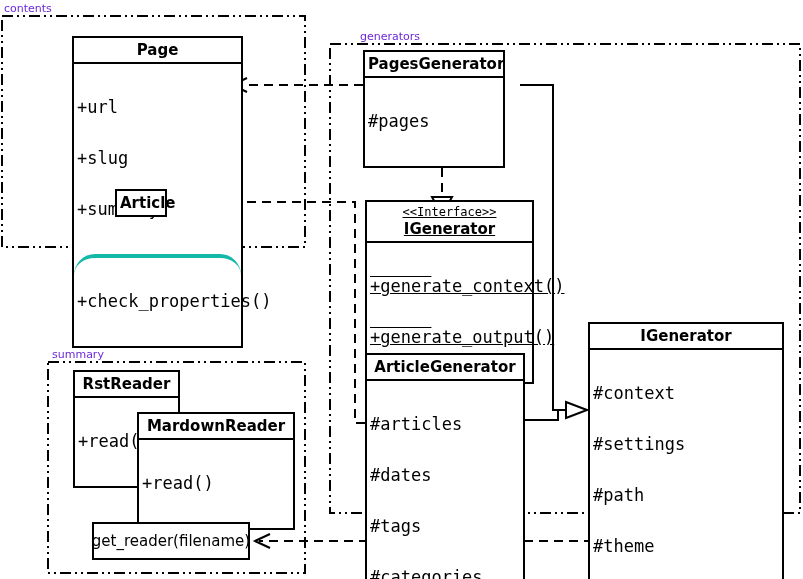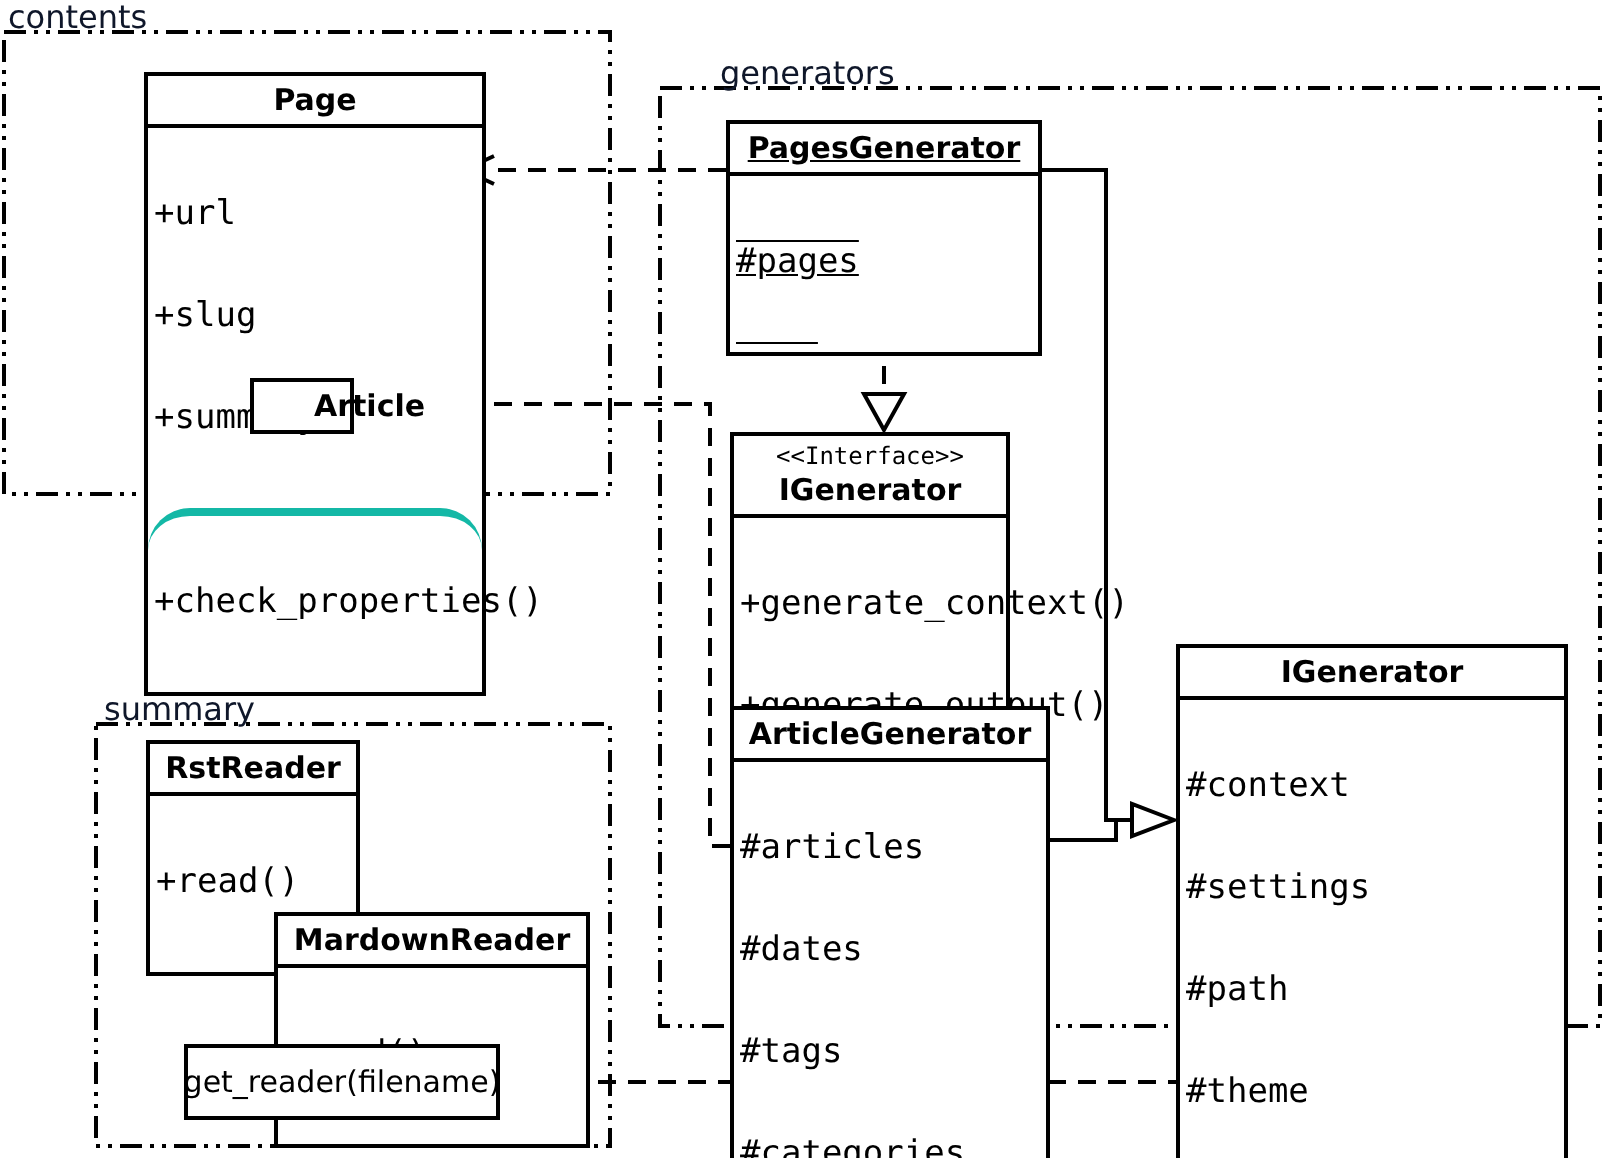--- a/index.html
+++ b/index.html
@@ -1,19 +1,19 @@
 <!DOCTYPE html>
 <html><head>
 <meta charset="utf-8">
 <style>
   html,body{margin:0;padding:0;background:#fff;}
   .canvas{position:relative;width:803px;height:579px;background:#fff;overflow:hidden;
           font-family:"DejaVu Sans",sans-serif;color:#000;}
   .wires{position:absolute;left:0;top:0;z-index:0;}
-  .pkg-label{position:absolute;z-index:2;font-size:16px;line-height:17px;color:#0f172a;}
+  .pkg-label{position:absolute;z-index:2;font-size:11px;line-height:17px;color:#6d28d9;}
   .uml-class{position:absolute;z-index:1;background:#fff;border:2px solid #000;box-sizing:border-box;}
   .uml-title{font-family:"DejaVu Sans",sans-serif;font-weight:bold;font-size:15px;line-height:19px;
              text-align:center;padding:3px 3px 2px;border-bottom:2px solid #000;white-space:nowrap;}
   .uml-title.solo{border-bottom:none;}
   .stereo{font-family:"DejaVu Sans Mono",monospace;font-weight:normal;font-size:12px;line-height:15px;}
   .uml-sec{font-family:"DejaVu Sans Mono",monospace;font-size:17px;line-height:17px;
            padding:1px 3px 2px;white-space:pre;}
   .uml-sec + .uml-sec{border-top:4px solid #14b8a6;border-radius:21px;}
   .m{white-space:pre;}
   .objbox{position:absolute;z-index:1;background:#fff;border:2px solid #000;box-sizing:border-box;
@@ -73,32 +73,32 @@
     <div class="uml-sec">
       <div class="m">+url</div>
       <div class="m">+slug</div>
       <div class="m">+summary</div>
     </div>
     <div class="uml-sec">
       <div class="m">+check_properties()</div>
     </div>
   </div>
 
-  <div class="uml-class" style="left:125px;top:189px;width:52px;padding-left:27px;">
+  <div class="uml-class" style="left:115px;top:189px;width:52px;">
     <div class="uml-title solo">Article</div>
   </div>
 
-  <div class="uml-class" style="left:363px;top:60px;width:158px;text-decoration:underline;">
+  <div class="uml-class" style="left:363px;top:50px;width:142px;">
     <div class="uml-title">PagesGenerator</div>
     <div class="uml-sec">
       <div class="m">#pages</div>
     </div>
   </div>
 
-  <div class="uml-class" style="left:365px;top:216px;width:140px;">
+  <div class="uml-class" style="left:365px;top:200px;width:169px;text-decoration:underline;">
     <div class="uml-title">
       <div class="stereo">&lt;&lt;Interface&gt;&gt;</div>
       <div>IGenerator</div>
     </div>
     <div class="uml-sec">
       <div class="m">+generate_context()</div>
       <div class="m">+generate_output()</div>
     </div>
   </div>
 
@@ -126,21 +126,21 @@
 
   </div>
 
   <div class="uml-class" style="left:73px;top:370px;width:107px;">
     <div class="uml-title">RstReader</div>
     <div class="uml-sec">
       <div class="m">+read()</div>
     </div>
   </div>
 
-  <div class="uml-class" style="left:137px;top:456px;width:158px;">
+  <div class="uml-class" style="left:137px;top:412px;width:158px;">
     <div class="uml-title">MardownReader</div>
     <div class="uml-sec">
       <div class="m">+read()</div>
     </div>
   </div>
 
   <div class="objbox" style="left:92px;top:522px;width:158px;height:38px;text-align:center;">
     <span>get_reader(filename)</span>
   </div>
 

